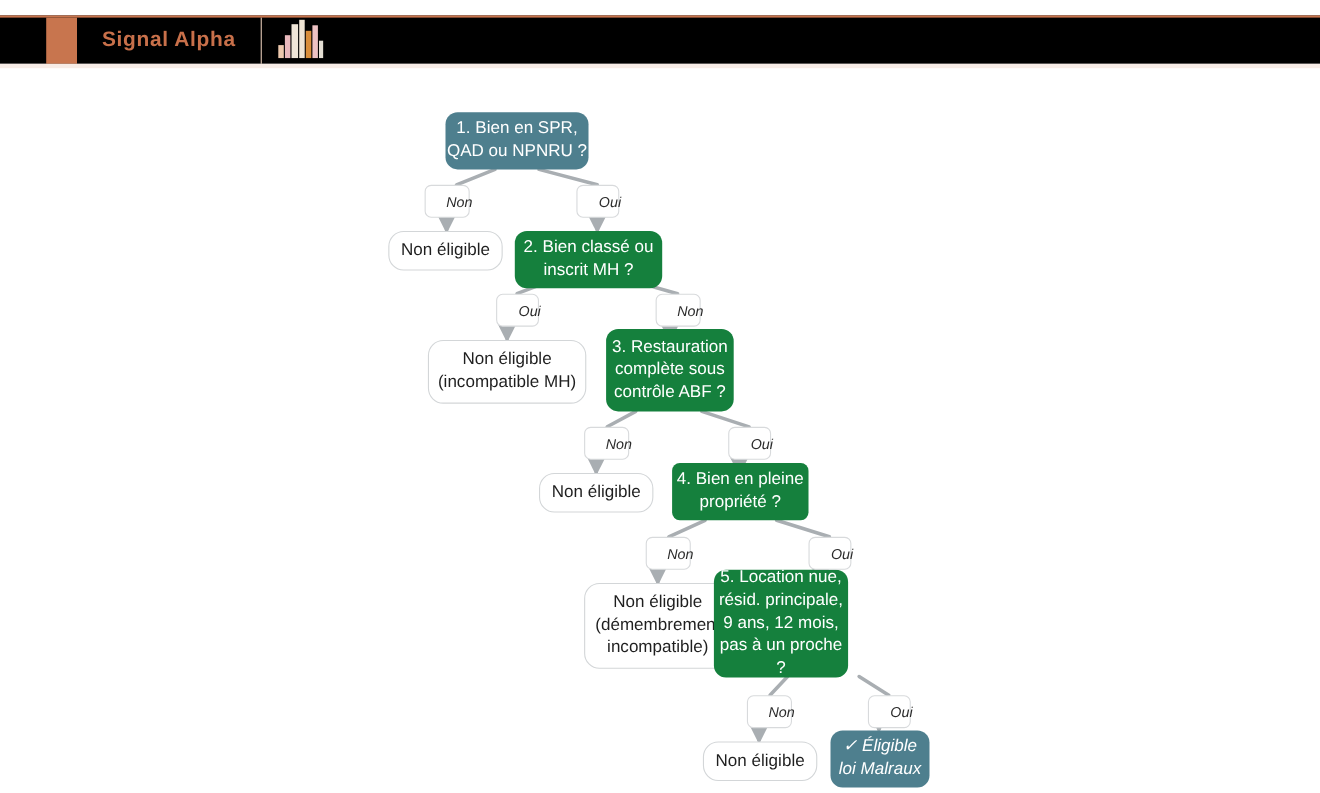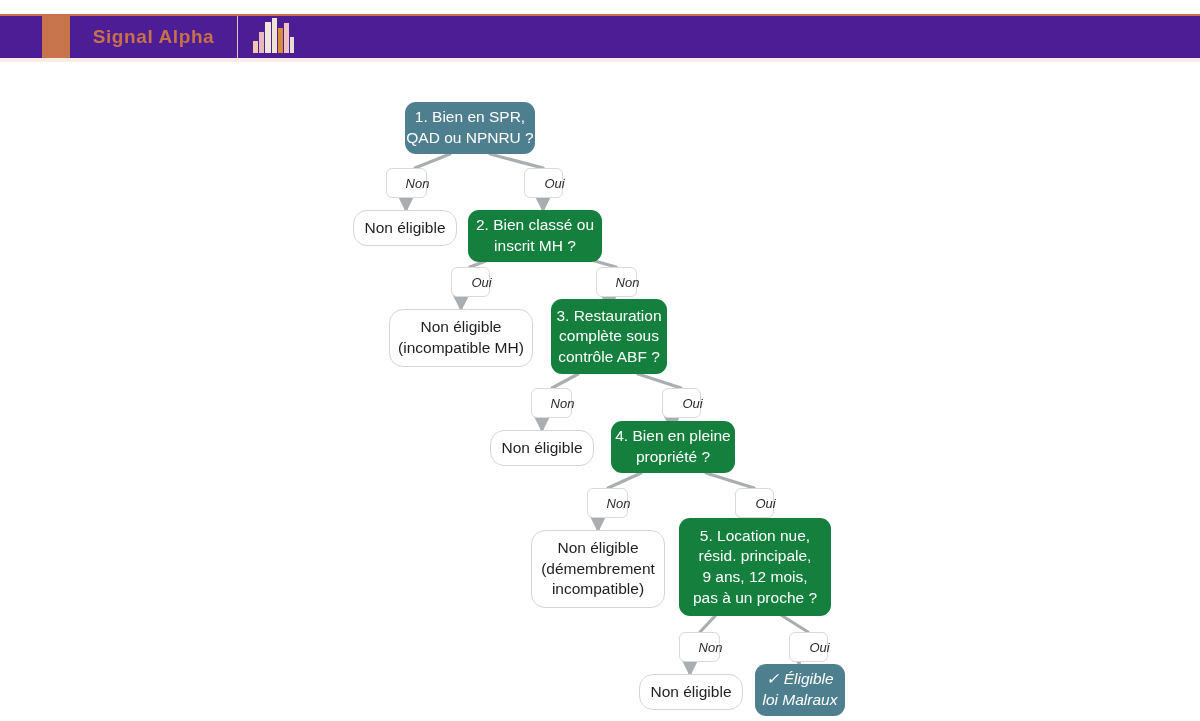--- a/index.html
+++ b/index.html
@@ -15,21 +15,21 @@
     position: relative;
   }
 
   
   #header-bar {
     position: absolute;
     left: 0;
     top: 14px;
     width: 1200px;
     height: 44px;
-    background: #4c1d95;
+    background: #000000;
     border-top: 2px solid #c8754e;
     box-sizing: border-box;
     display: flex;
     align-items: stretch;
   }
   #header-accent {
     width: 28px;
     margin-left: 42px;
     background: #c8754e;
     flex: 0 0 auto;
@@ -268,36 +268,36 @@
       <span>contrôle ABF ?</span>
     </div>
   </div>
 
   <div class="node node-terminal" style="left:490px; top:352px; width:104px; height:36px;">
     <div>
       <span>Non éligible</span>
     </div>
   </div>
 
-  <div class="node node-decision" style="left:611px; top:343px; width:124px; height:52px;">
+  <div class="node node-decision" style="left:611px; top:343px; width:124px; height:52px;border-radius:7px;">
     <div>
       <span>4. Bien en pleine</span><br>
       <span>propriété ?</span>
     </div>
   </div>
 
   <div class="node node-terminal" style="left:531px; top:452px; width:134px; height:78px;">
     <div>
       <span>Non éligible</span><br>
       <span>(démembrement</span><br>
       <span>incompatible)</span>
     </div>
   </div>
 
-  <div class="node node-decision" style="left:679px; top:440px; width:152px; height:98px;">
+  <div class="node node-decision" style="left:649px; top:440px; width:122px; height:98px;">
     <div>
       <span>5. Location nue,</span><br>
       <span>résid. principale,</span><br>
       <span>9 ans, 12 mois,</span><br>
       <span>pas à un proche ?</span>
     </div>
   </div>
 
   <div class="node node-terminal" style="left:639px; top:596px; width:104px; height:36px;">
     <div>

